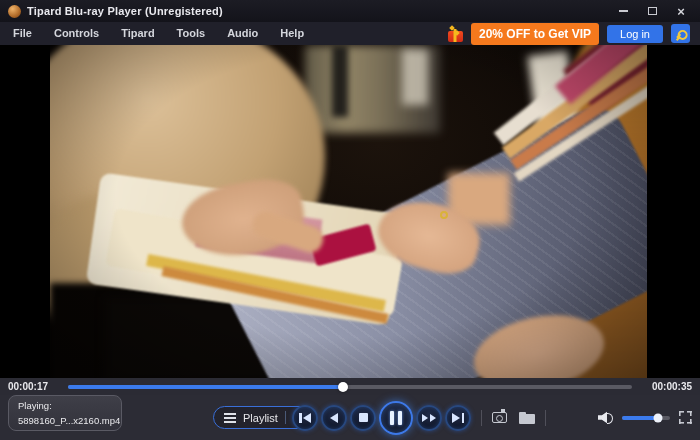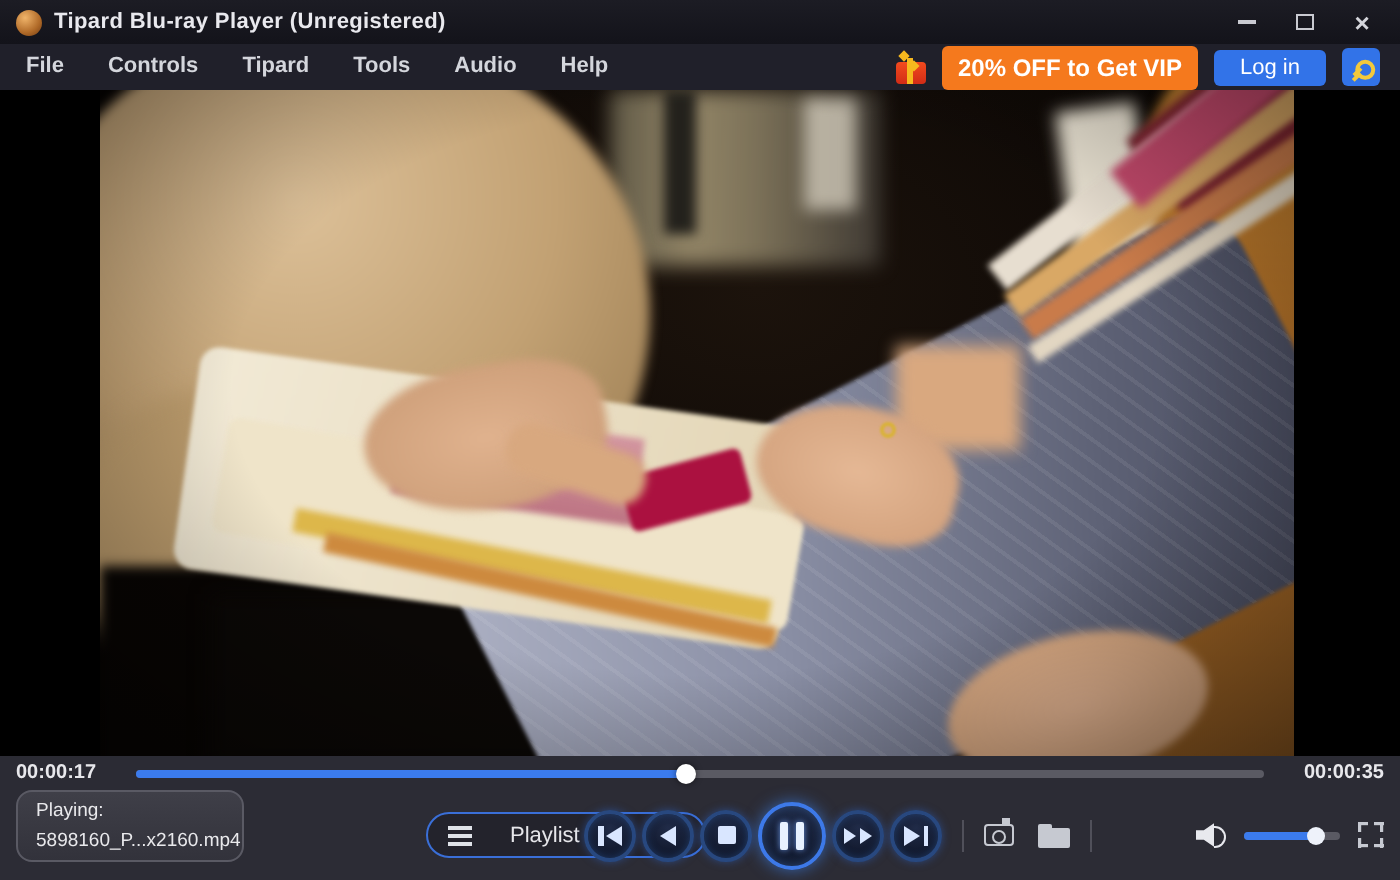--- a/index.html
+++ b/index.html
@@ -72,21 +72,21 @@
   
   .progress-row { height:17px; background:#2b2b34; display:flex; align-items:center; padding:0 8px; gap:20px; flex:0 0 auto; }
   .time { color:#e8e8ec; font-size:10px; font-weight:bold; white-space:nowrap; }
   .progress-track { flex:1; height:4px; background:#5a5a63; border-radius:2px; position:relative; cursor:pointer; }
   .progress-fill { height:100%; background:#3b7bed; border-radius:2px; }
   .progress-thumb { position:absolute; top:50%; transform:translate(-50%,-50%); width:10px; height:10px; background:#fff; border-radius:50%; box-shadow:0 0 3px rgba(0,0,0,.5); cursor:grab; }
 
   
   .control-bar { height:45px; background:#2c2c35; position:relative; flex:0 0 auto; }
   .now-playing { position:absolute; left:8px; top:0; width:114px; height:36px; background:linear-gradient(#3f3f48,#32323b); border:1px solid #5a5a64; border-radius:8px; padding:3px 9px; color:#e9e9ec; font-size:9.5px; line-height:1.55; overflow:hidden; }
-  .playlist-pill { position:absolute; left:213px; top:11px; height:23px; border:1px solid #3a6fd8; border-radius:12px; background:#23232c; display:flex; align-items:center; gap:19px; padding:0 10px; color:#e6e6ea; font-size:11px; cursor:pointer; }
+  .playlist-pill { position:absolute; left:213px; top:11px; height:23px; border:1px solid #3a6fd8; border-radius:12px; background:#23232c; display:flex; align-items:center; gap:7px; padding:0 10px; color:#e6e6ea; font-size:11px; cursor:pointer; }
   .ham { width:12px; height:10px; background:
     linear-gradient(#dfe2e8,#dfe2e8) 0 0/12px 2px no-repeat,
     linear-gradient(#dfe2e8,#dfe2e8) 0 4px/12px 2px no-repeat,
     linear-gradient(#dfe2e8,#dfe2e8) 0 8px/12px 2px no-repeat; }
   .pill-div { width:1px; height:13px; background:#4a5a78; }
   .sort { width:13px; height:10px; position:relative; background:
     linear-gradient(#dfe2e8,#dfe2e8) right 0 top 0/8px 2px no-repeat,
     linear-gradient(#dfe2e8,#dfe2e8) right 0 top 4px/8px 2px no-repeat,
     linear-gradient(#dfe2e8,#dfe2e8) right 0 top 8px/8px 2px no-repeat; }
   .sort::before { content:""; position:absolute; left:0; top:4px; border-left:2.5px solid transparent; border-right:2.5px solid transparent; border-top:5px solid #dfe2e8; }

